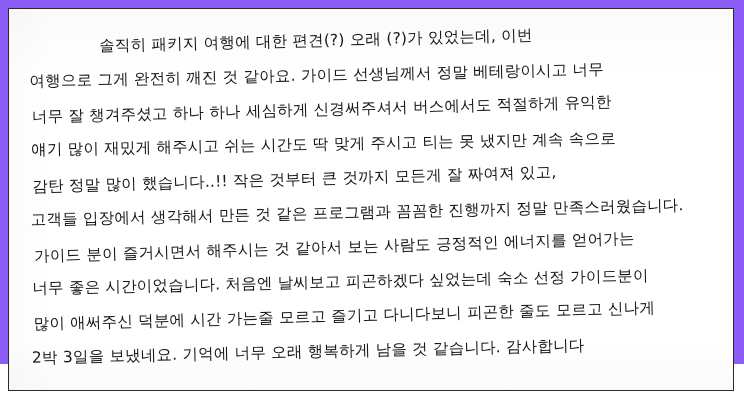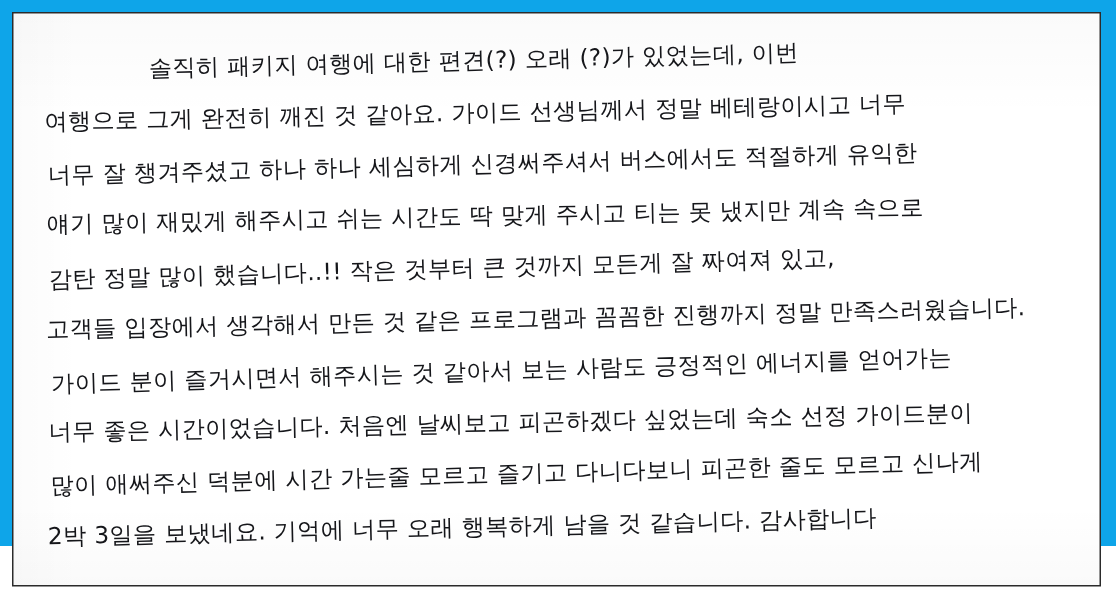--- a/index.html
+++ b/index.html
@@ -10,21 +10,21 @@
   body {
     width: 744px;
     height: 401px;
     font-family: "DejaVu Sans", sans-serif;
     overflow: hidden;
   }
   #page {
     position: relative;
     width: 744px;
     height: 364px;
-    background: #0ea5e9;
+    background: #8b5cf6;
   }
   
   #paper {
     position: absolute;
     left: 8px;
     top: 8px;
     width: 726px;
     height: 383px;
     border: 1.5px solid #2b2b2b;
     background: #ffffff;

